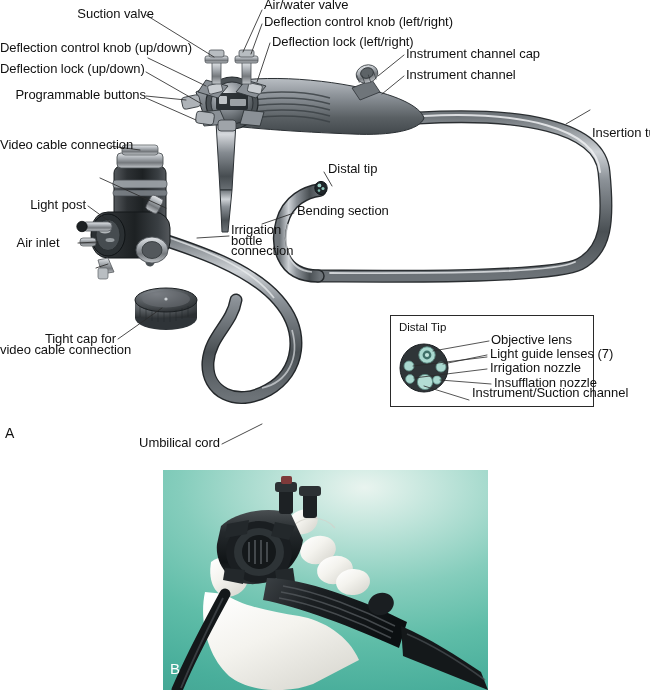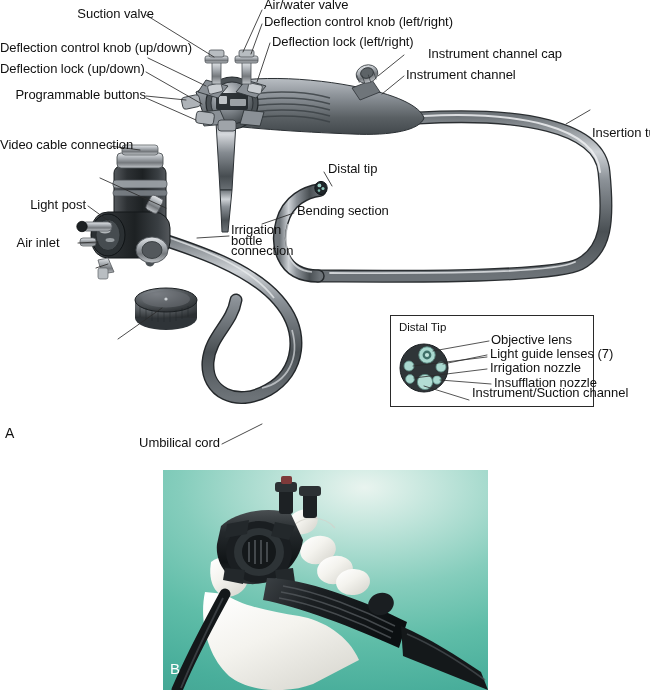--- a/index.html
+++ b/index.html
@@ -269,27 +269,29 @@
 </svg>
 
 <div class="lbl r" style="left:0;top:9px;width:146px;padding-left:8px;">Suction valve</div>
 <div class="lbl r" style="left:0;top:43px;width:148px;">Deflection control knob (up/down)</div>
 <div class="lbl r" style="left:0;top:64px;width:124px;">Deflection lock (up/down)</div>
 <div class="lbl r" style="left:0;top:90px;width:146px;">Programmable buttons</div>
 
 <div class="lbl l" style="left:264px;top:0px;">Air/water valve</div>
 <div class="lbl l" style="left:264px;top:17px;">Deflection control knob (left/right)</div>
 <div class="lbl l" style="left:272px;top:37px;">Deflection lock (left/right)</div>
-<div class="lbl l" style="left:428px;top:49px;text-align:center;">Instrument channel cap</div>
+<div class="lbl l" style="left:406px;top:49px;text-align:center;">Instrument channel cap</div>
 <div class="lbl l" style="left:406px;top:70px;">Instrument channel</div>
 <div class="lbl l" style="left:592px;top:104px;margin-top:24px;">Insertion tube</div>
 
 <div class="lbl r" style="left:0;top:140px;width:108px;">Video cable connection</div>
 <div class="lbl r" style="left:0;top:200px;width:86px;">Light post</div>
 <div class="lbl r" style="left:0;top:238px;width:76px;text-align:center;">Air inlet</div>
+<div class="lbl r" style="left:0;top:334px;width:116px;">Tight cap for
+video cable connection</div>
 
 <div class="lbl l" style="left:231px;top:225px;">Irrigation
 bottle
 connection</div>
 <div class="lbl l" style="left:328px;top:164px;">Distal tip</div>
 <div class="lbl l" style="left:297px;top:206px;">Bending section</div>
 <div class="lbl r" style="left:90px;top:438px;width:130px;">Umbilical cord</div>
 
 <div class="panel-letter" style="left:5px;top:425px;">A</div>
 

